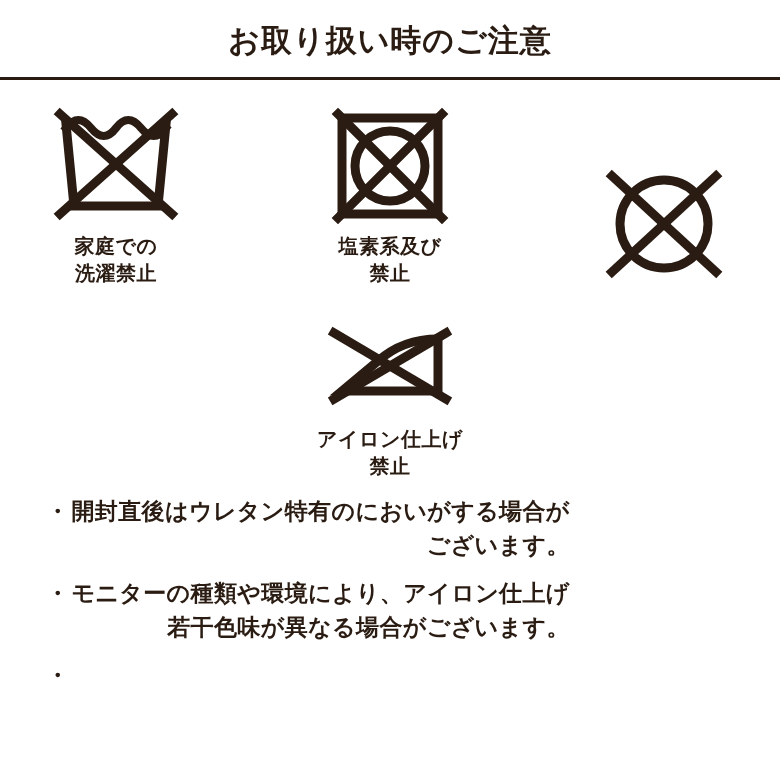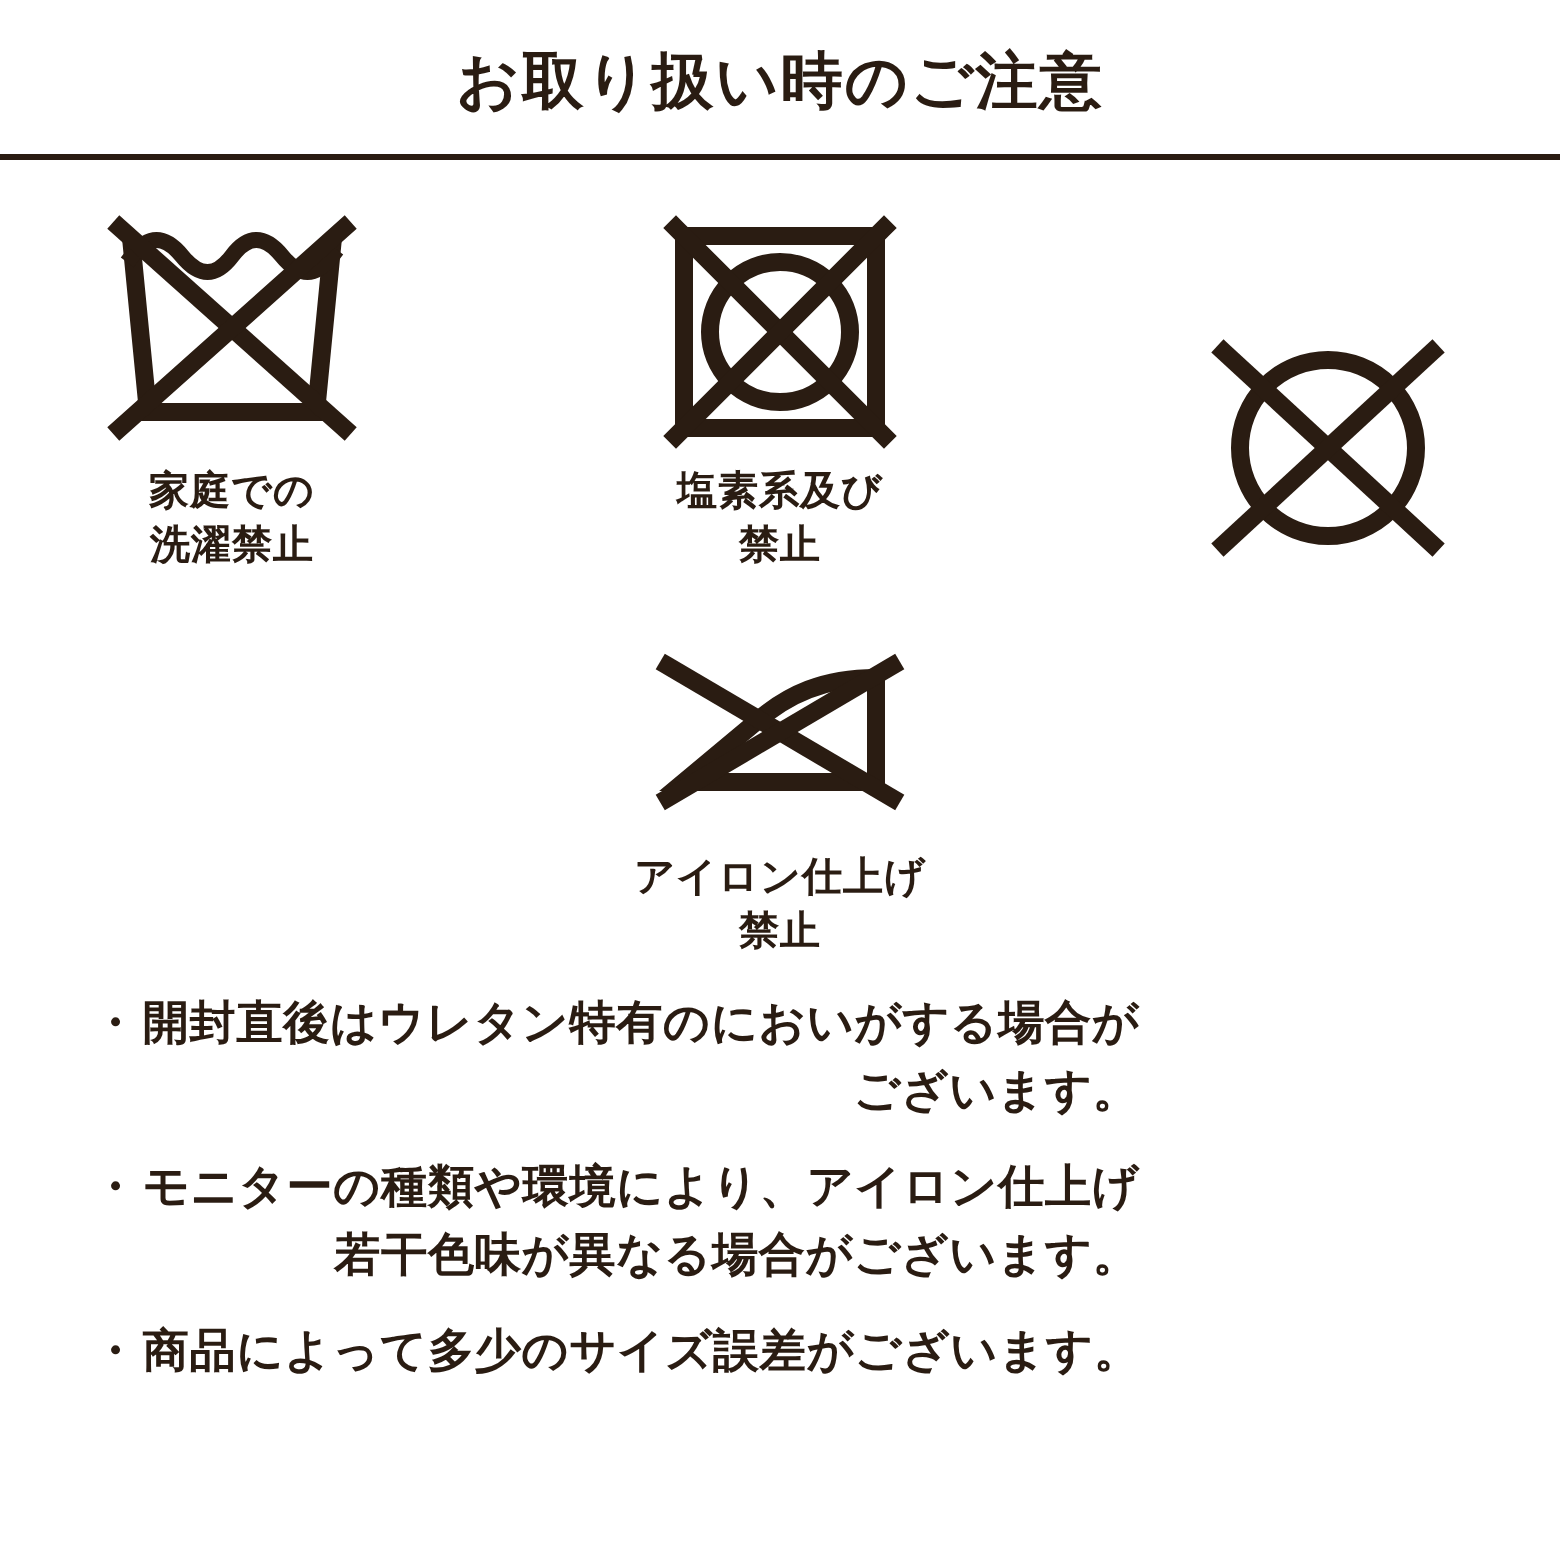--- a/index.html
+++ b/index.html
@@ -175,18 +175,17 @@
     </div>
 
     <div class="note">
       <span class="dot">・</span>
       <span class="note-text">モニターの種類や環境により、アイロン仕上げ
 若干色味が異なる場合がございます。</span>
     </div>
 
     <div class="note">
       <span class="dot">・</span>
-      <span class="note-text">商品によって多少のサイズ誤差がございます。</span>
     </div>
 
   </div>
 
 </div>
 
 </body></html>

